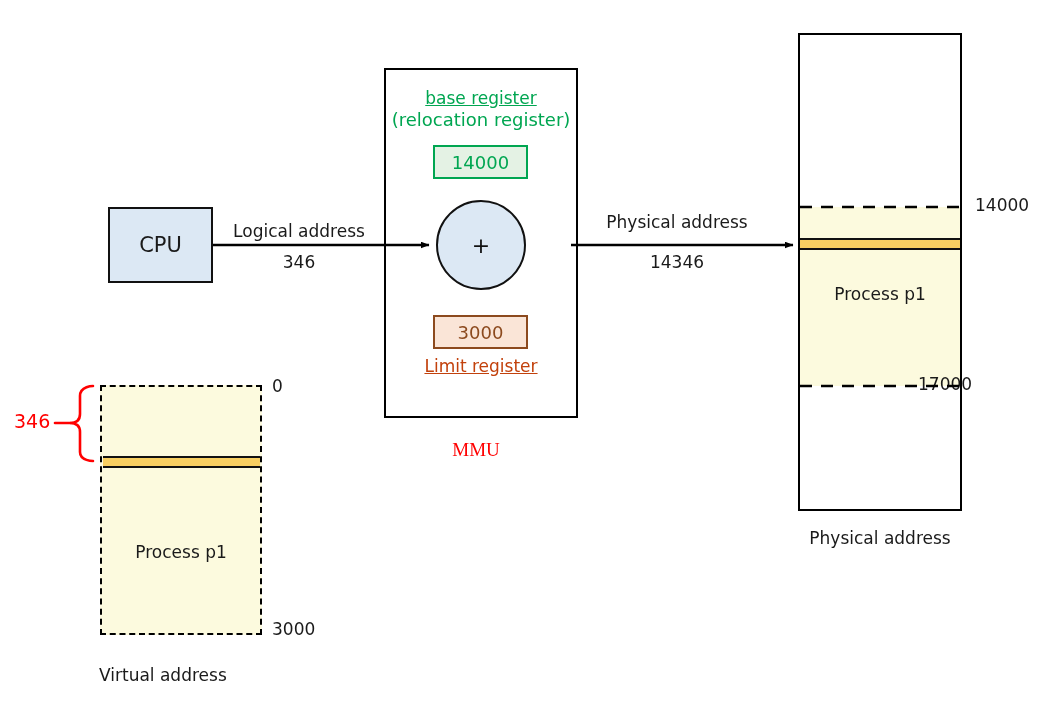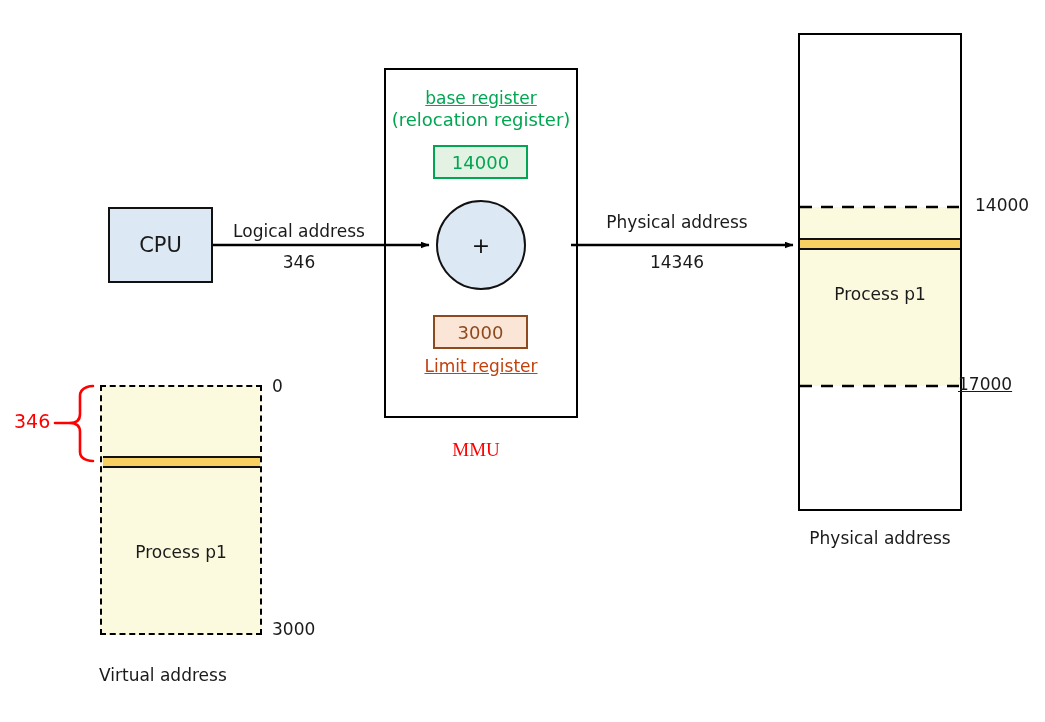--- a/index.html
+++ b/index.html
@@ -152,21 +152,21 @@
 
   <div id="physical-memory-box" style="left:798px; top:33px; width:164px; height:478px;"></div>
 
   <div class="fill-yellow" style="left:800px; top:207px; width:160px; height:179px;"></div>
 
   <div class="band-orange" style="left:800px; top:238px; width:160px; height:12px;"></div>
 
   <div class="lbl center" style="left:880px; top:285px;">Process p1</div>
 
   <div class="lbl" style="left:975px; top:196px;">14000</div>
-  <div class="lbl" style="left:958px; top:375px;text-decoration:underline;">17000</div>
+  <div class="lbl" style="left:918px; top:375px;">17000</div>
 
   <div class="lbl center" style="left:880px; top:529px;">Physical address</div>
 
   <div id="virtual-memory-box" style="left:100px; top:385px; width:162px; height:250px;"></div>
   <div class="band-orange" style="left:103px; top:456px; width:157px; height:12px;"></div>
 
   <div class="lbl center" style="left:181px; top:543px;">Process p1</div>
 
   <div class="lbl" style="left:272px; top:377px;">0</div>
   <div class="lbl" style="left:272px; top:620px;">3000</div>

